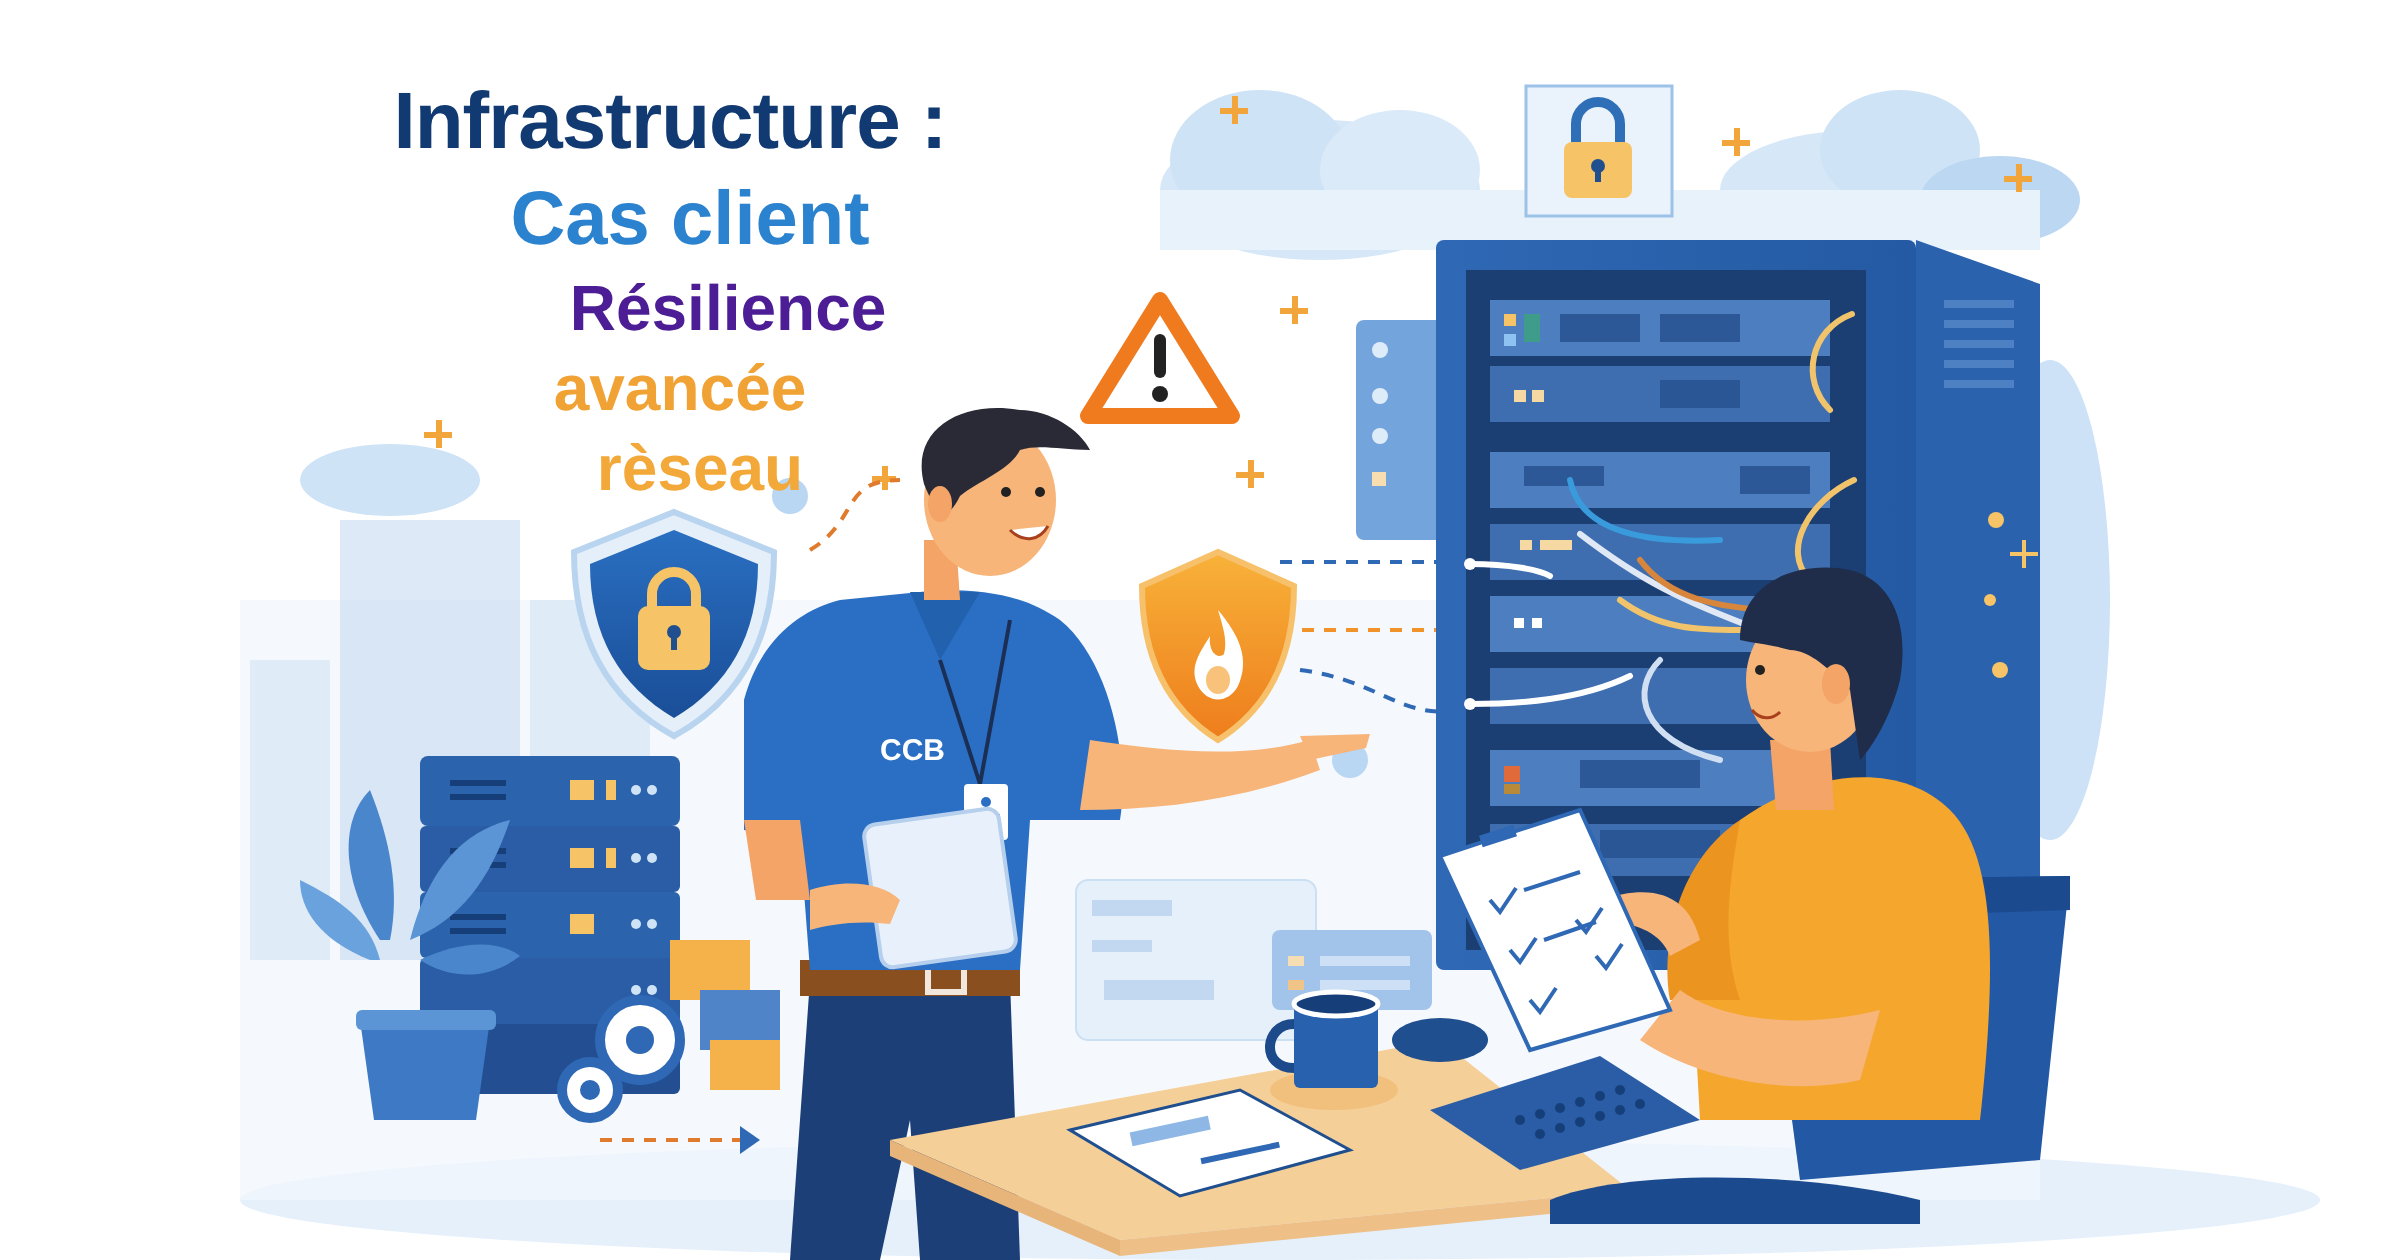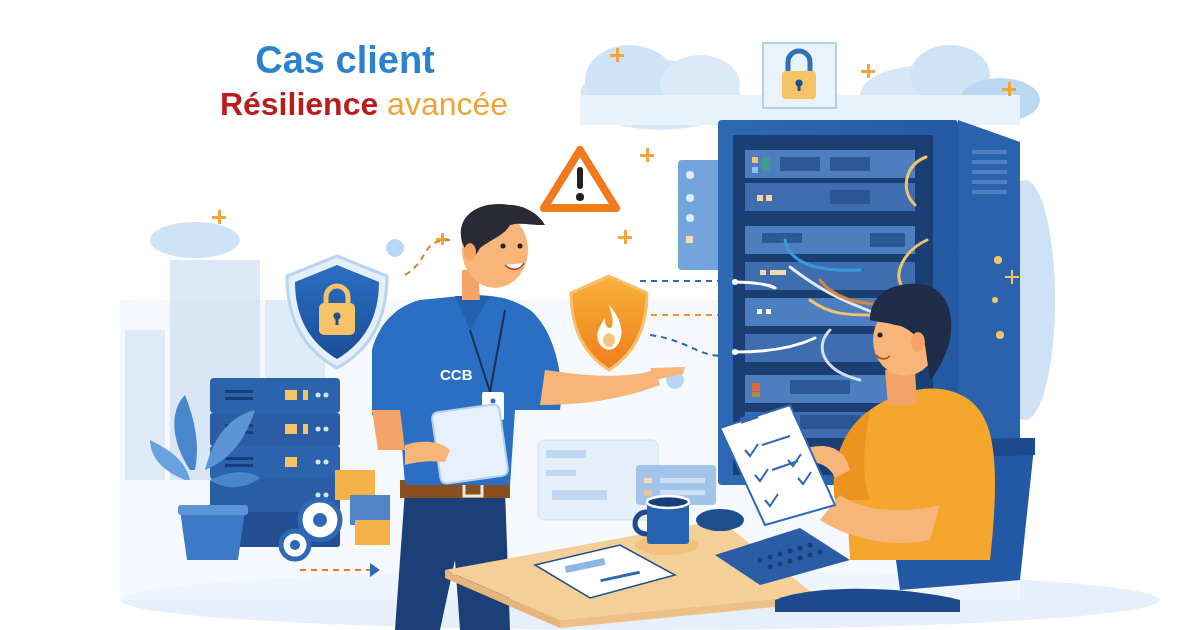--- a/index.html
+++ b/index.html
@@ -3,22 +3,22 @@
 <meta charset="utf-8">
 <style>
   * { box-sizing: border-box; margin: 0; padding: 0; }
   html, body { width: 1200px; height: 630px; overflow: hidden; background: #ffffff; }
   body { font-family: "Liberation Sans", "DejaVu Sans", sans-serif; position: relative; }
   .canvas { position: absolute; left: 0; top: 0; width: 1200px; height: 630px; overflow: hidden; background: #ffffff; }
   .title-block { position: absolute; left: 160px; top: 36px; width: 350px; text-align: center; z-index: 20; }
   .t1 { font-size: 40px; font-weight: bold; color: #123a72; letter-spacing: -0.5px; line-height: 50px; }
   .t2 { font-size: 38px; font-weight: bold; color: #2b82cf; line-height: 48px; padding-left: 20px; text-align: center; }
   .t3 { font-size: 32px; color: #e38a1f; line-height: 40px; padding-left: 10px; }
-  .t3 .bold { font-weight: bold; color: #b91c1c; margin-left: 48px; }
-  .t3 .light { font-weight: normal; color: #f0a235; }
+  .t3 .bold { font-weight: bold; color: #4c1d95; margin-left: 48px; }
+  .t3 .light { font-weight: bold; color: #f0a235; }
   .t4 { font-size: 32px; font-weight: bold; color: #f3a93a; line-height: 40px; padding-left: 30px; }
   svg.scene { position: absolute; left: 0; top: 0; }
 </style>
 </head>
 <body>
 
 <div class="canvas">
 
   <svg class="scene" width="1200" height="630" viewBox="0 0 1200 630">
     <defs>
@@ -358,17 +358,19 @@
         <path d="M755 475 L760 481 L768 469"></path>
         <path d="M772 470 L798 461"></path>
         <path d="M788 460 L793 466 L801 454"></path>
         <path d="M765 500 L770 506 L778 494"></path>
         <path d="M798 478 L803 484 L811 472"></path>
       </g>
     </g>
   </svg>
 
   <div class="title-block">
+    <div class="t1">Infrastructure :</div>
     <div class="t2">Cas client</div>
     <div class="t3"><span class="bold">Résilience</span><span class="light"> avancée</span></div>
+    <div class="t4">rèseau</div>
   </div>
 
 </div>
 
 </body></html>

